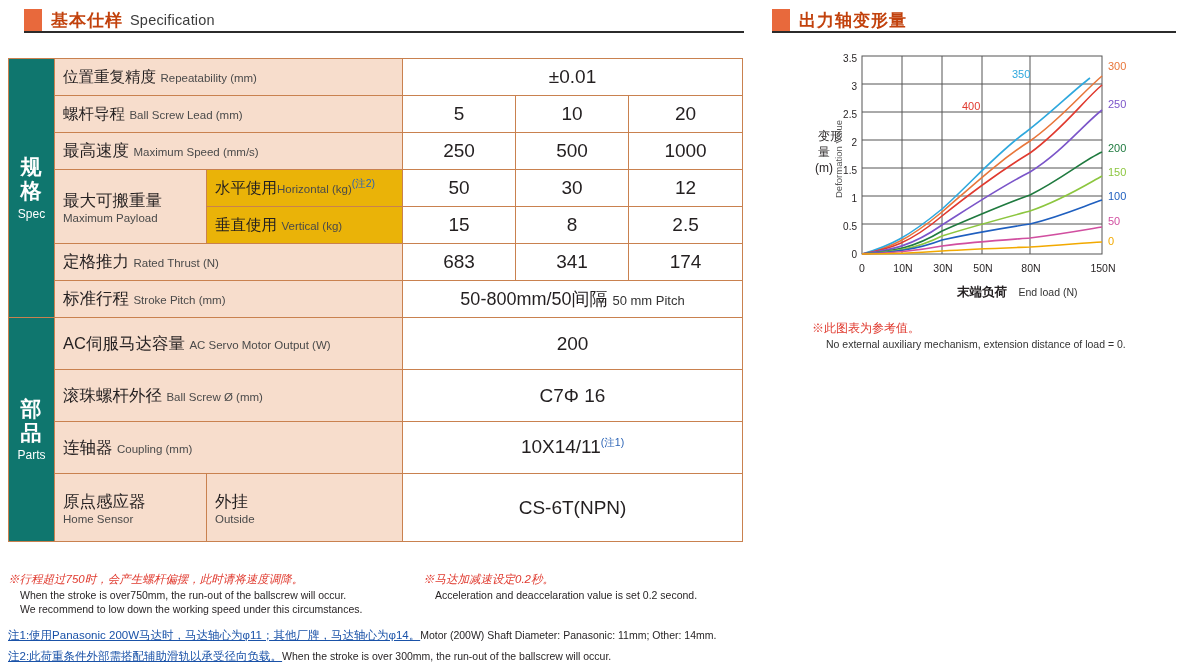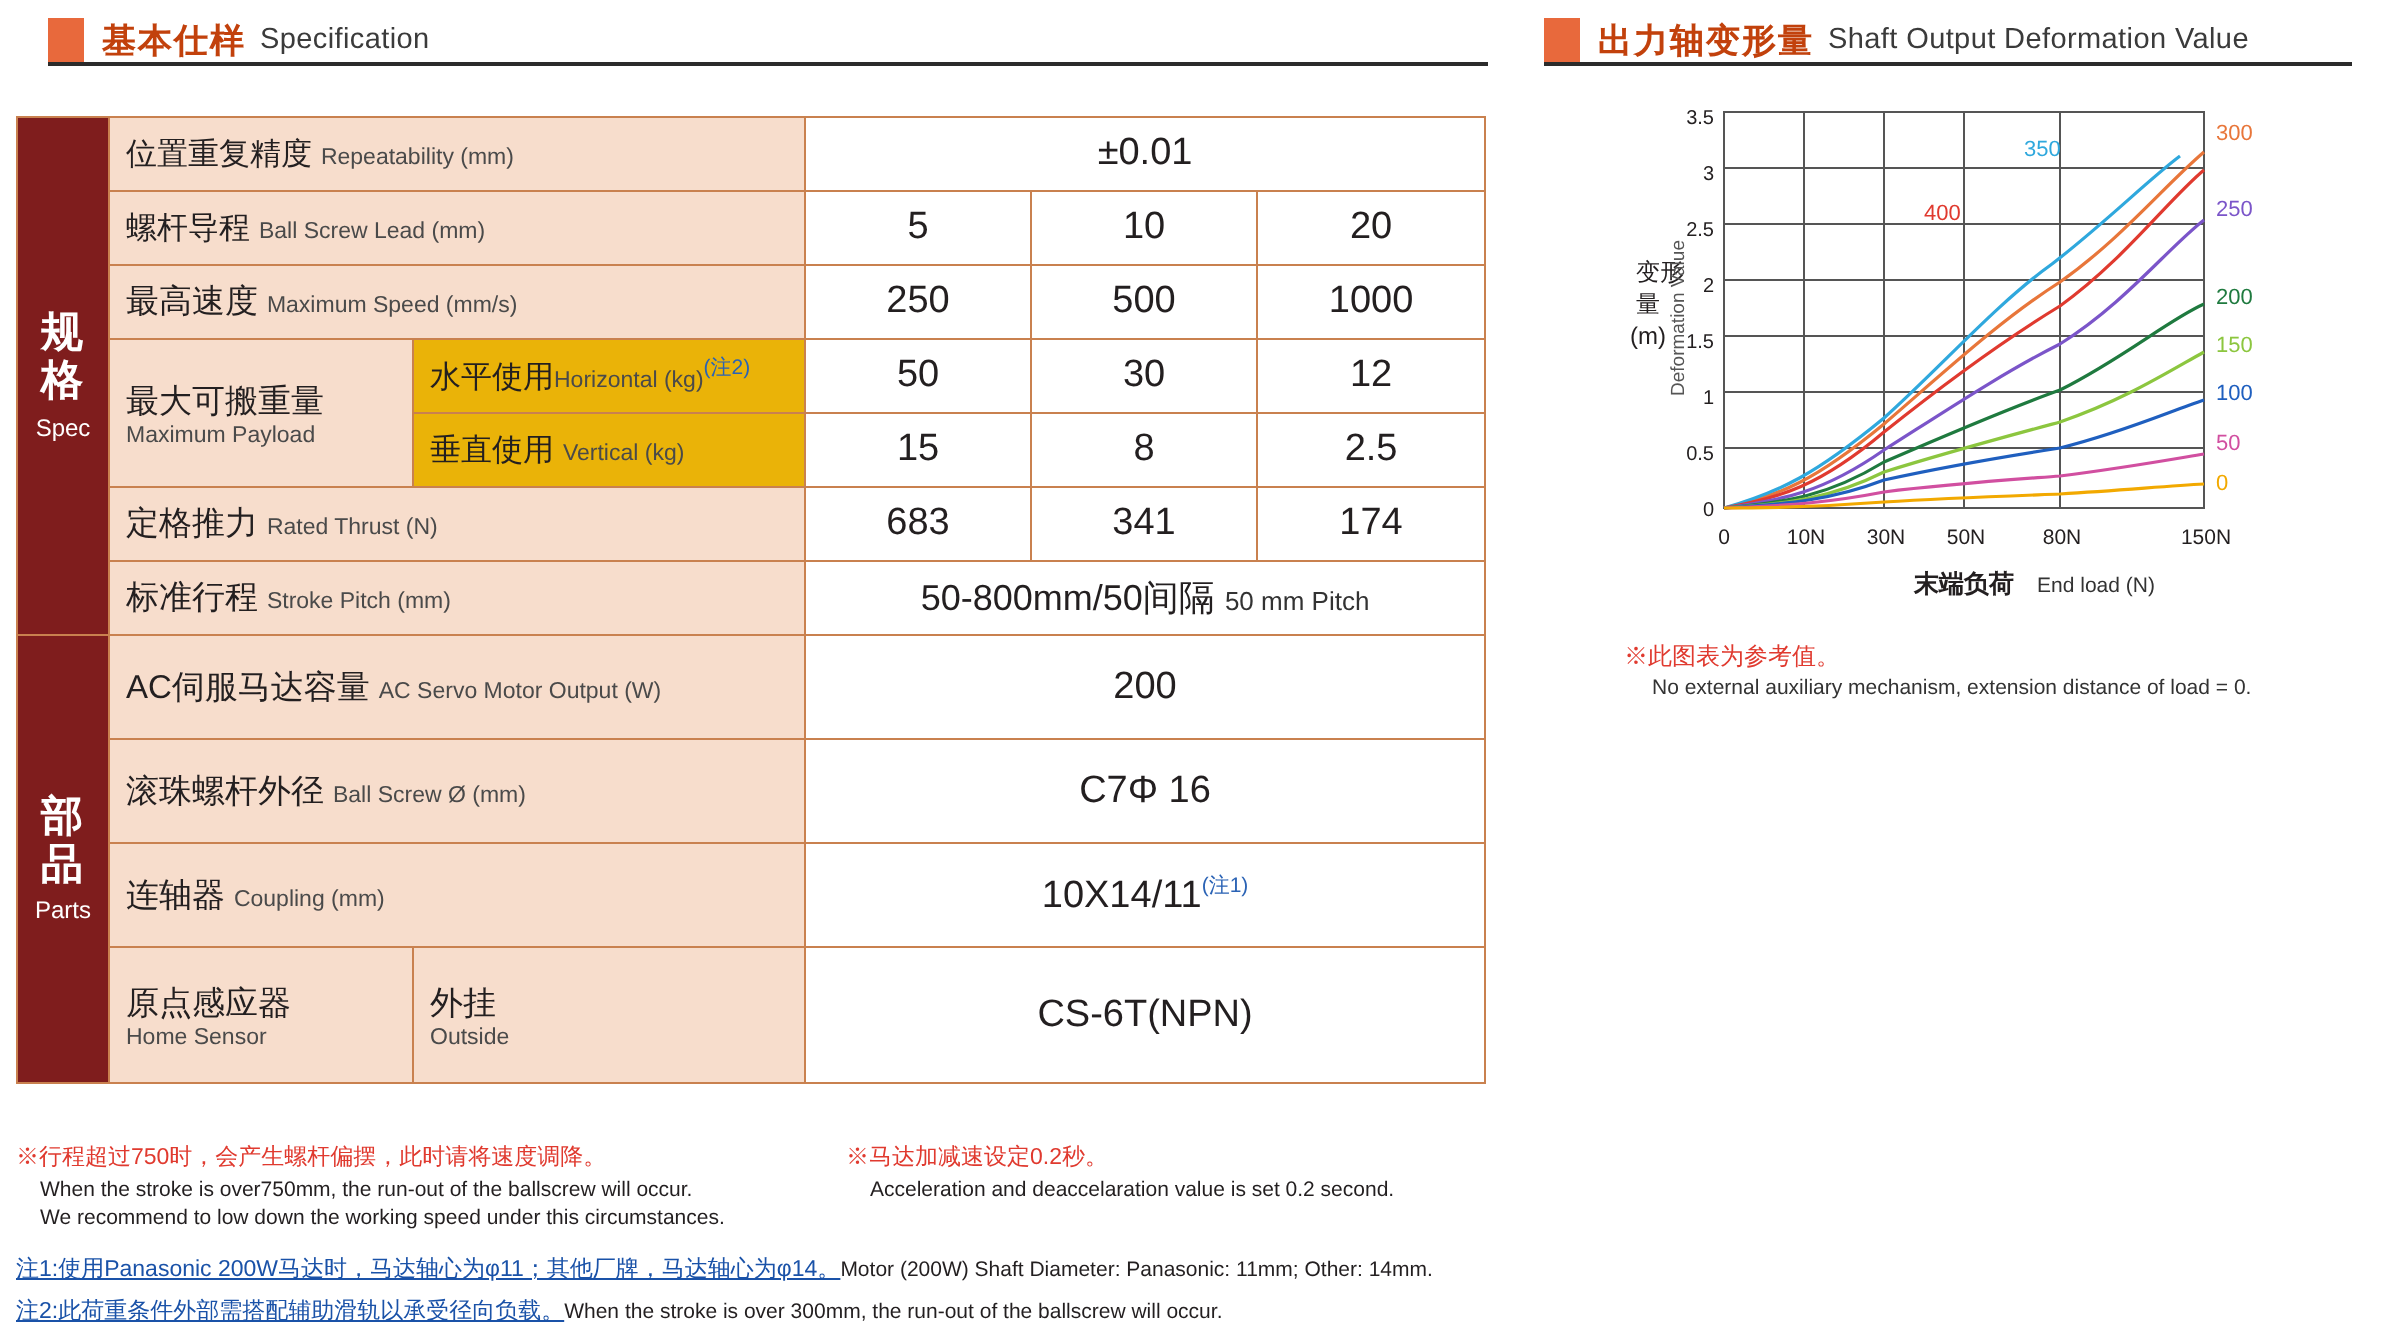--- a/index.html
+++ b/index.html
@@ -74,21 +74,21 @@
     height: 37px;
   }
   .label-cell .cn { font-weight: normal; }
   .value-cell {
     text-align: center;
     font-size: 19px;
     background: #ffffff;
   }
   .value-cell.small { font-size: 18px; }
   .side-cell {
-    background: #7f1d1d;
+    background: #0f766e;
     color: #ffffff;
     text-align: center;
     vertical-align: middle;
     width: 46px;
     padding: 0;
   }
   .side-cn {
     font-size: 21px;
     font-weight: bold;
     line-height: 1.14;
@@ -139,40 +139,39 @@
   
   .footnotes {
     position: absolute;
     left: 8px;
     top: 572px;
     width: 1180px;
   }
   .fn-row { display: flex; }
   .fn-col-a { width: 415px; }
   .fn-col-b { width: 500px; }
-  .fn-red { color: #e03a2f; font-size: 11.5px; line-height: 1.35; }
+  .fn-red { color: #e03a2f; font-size: 11.5px; line-height: 1.35; font-style: italic; }
   .fn-blue { color: #1a52a8; font-size: 11.5px; line-height: 1.4; text-decoration: underline; }
   .fn-black { color: #231f20; font-size: 10.5px; line-height: 1.35; }
   .fn-bottom { margin-top: 9px; }
   .fn-bottom div { margin-bottom: 3px; }
 </style>
 </head>
 <body>
 
 <div class="section-head" id="head-spec">
   <div class="head-bar"></div>
   <span class="head-cn">基本仕样</span>
   <span class="head-en">Specification</span>
 </div>
 <div class="head-rule" id="rule-spec"></div>
 
 <div class="section-head" id="head-chart">
   <div class="head-bar"></div>
   <span class="head-cn">出力轴变形量</span>
-  <span class="head-en">Shaft Output Deformation Value</span>
 </div>
 <div class="head-rule" id="rule-chart"></div>
 
 <table class="spec-table">
   <colgroup>
     <col style="width:46px">
     <col style="width:152px">
     <col style="width:196px">
     <col style="width:113px">
     <col style="width:113px">

